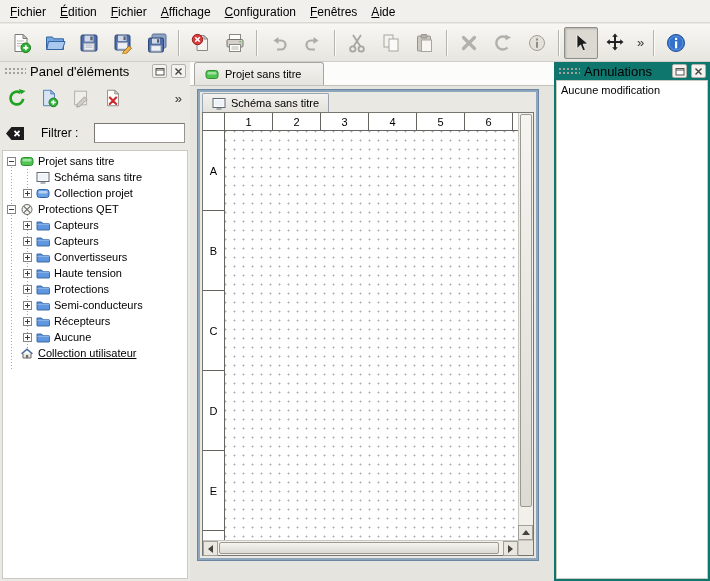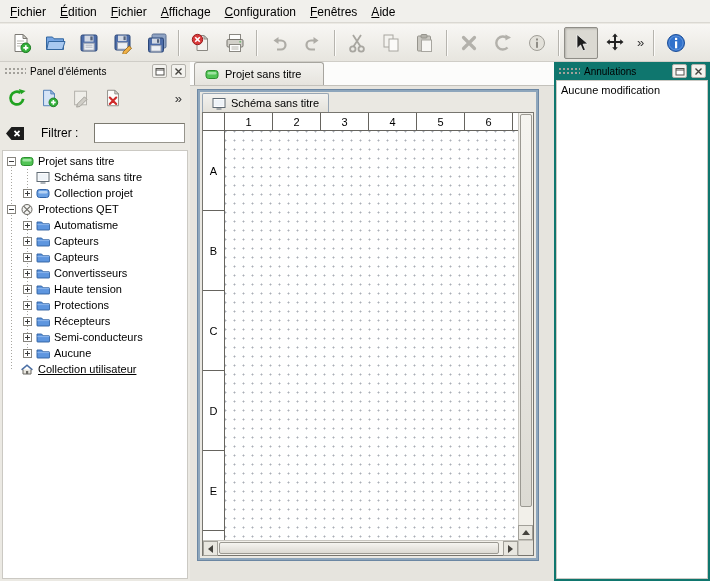--- a/index.html
+++ b/index.html
@@ -19,21 +19,21 @@
   #toolbar{position:absolute;top:24px;left:0;right:0;height:38px;background:linear-gradient(#f8f7f4,#e7e5df);border-bottom:1px solid #cfcdc7;display:flex;align-items:center;padding:0 4px;}
   .tbtn{width:34px;height:32px;display:flex;align-items:center;justify-content:center;border:1px solid transparent;border-radius:2px;flex:0 0 auto;}
   .tbtn.pressed{border-color:#8f8d87;background:#dbd9d2;box-shadow:inset 1px 1px 2px rgba(0,0,0,.18);}
   .tsep{width:0;height:26px;border-left:1px solid #b6b4ae;border-right:1px solid #fcfbf9;margin:0 4px;flex:0 0 auto;}
   .chev{font-size:13px;color:#333;padding:0 5px;flex:0 0 auto;}
 
   
   .dock{position:absolute;display:flex;flex-direction:column;}
   .dock-titlebar{height:18px;display:flex;align-items:center;padding:0 4px;gap:4px;flex:0 0 auto;}
   .grip{width:22px;height:9px;background-image:radial-gradient(#a3a19b 1px,transparent 1.3px);background-size:4px 4px;flex:0 0 auto;}
-  .dock-title{font-size:10px;flex:1;white-space:nowrap;overflow:hidden;}
+  .dock-title{font-size:13px;flex:1;white-space:nowrap;overflow:hidden;}
   .dock-btn{width:15px;height:14px;display:flex;align-items:center;justify-content:center;border:1px solid #b3b1ab;background:#f3f2ee;border-radius:2px;flex:0 0 auto;}
 
   
   #left-dock{top:62px;left:0;width:190px;bottom:0;background:#ebe9e3;}
   .dock-toolbar{height:36px;display:flex;align-items:center;padding:2px 3px;gap:4px;flex:0 0 auto;}
   .dbtn{width:28px;height:28px;display:flex;align-items:center;justify-content:center;border:1px solid transparent;border-radius:2px;}
   .dock-toolbar .chev{margin-left:auto;}
   .filter-row{height:34px;display:flex;align-items:center;gap:16px;padding:0 5px;flex:0 0 auto;}
   .filter-label{font-size:12px;white-space:nowrap;}
   .filter-input{flex:1;height:20px;min-width:0;border:1px solid #97958d;border-top-color:#7b796f;border-left-color:#7b796f;background:#fff;font:12px "Liberation Sans",sans-serif;padding:1px 3px;}
@@ -357,27 +357,20 @@
       <svg class="i14 ticon" viewBox="0 0 14 13">
           <use href="#sym-qet"></use>
         </svg>
       <span class="tlabel">Protections QET</span>
     </div>
     <div class="trow lvl1">
       <span class="exp plus"></span>
       <svg class="i14 ticon" viewBox="0 0 14 13">
           <use href="#sym-folder"></use>
         </svg>
-      <span class="tlabel">Automatisme</span>
-    </div>
-    <div class="trow lvl1">
-      <span class="exp plus"></span>
-      <svg class="i14 ticon" viewBox="0 0 14 13">
-          <use href="#sym-folder"></use>
-        </svg>
       <span class="tlabel">Capteurs</span>
     </div>
     <div class="trow lvl1">
       <span class="exp plus"></span>
       <svg class="i14 ticon" viewBox="0 0 14 13">
           <use href="#sym-folder"></use>
         </svg>
       <span class="tlabel">Capteurs</span>
     </div>
     <div class="trow lvl1">
@@ -399,28 +392,28 @@
       <svg class="i14 ticon" viewBox="0 0 14 13">
           <use href="#sym-folder"></use>
         </svg>
       <span class="tlabel">Protections</span>
     </div>
     <div class="trow lvl1">
       <span class="exp plus"></span>
       <svg class="i14 ticon" viewBox="0 0 14 13">
           <use href="#sym-folder"></use>
         </svg>
+      <span class="tlabel">Semi-conducteurs</span>
+    </div>
+    <div class="trow lvl1">
+      <span class="exp plus"></span>
+      <svg class="i14 ticon" viewBox="0 0 14 13">
+          <use href="#sym-folder"></use>
+        </svg>
       <span class="tlabel">Récepteurs</span>
-    </div>
-    <div class="trow lvl1">
-      <span class="exp plus"></span>
-      <svg class="i14 ticon" viewBox="0 0 14 13">
-          <use href="#sym-folder"></use>
-        </svg>
-      <span class="tlabel">Semi-conducteurs</span>
     </div>
     <div class="trow lvl1">
       <span class="exp plus"></span>
       <svg class="i14 ticon" viewBox="0 0 14 13">
           <use href="#sym-folder"></use>
         </svg>
       <span class="tlabel">Aucune</span>
     </div>
     <div class="trow leaf0">
       <svg class="i14 ticon" viewBox="0 0 14 13">

